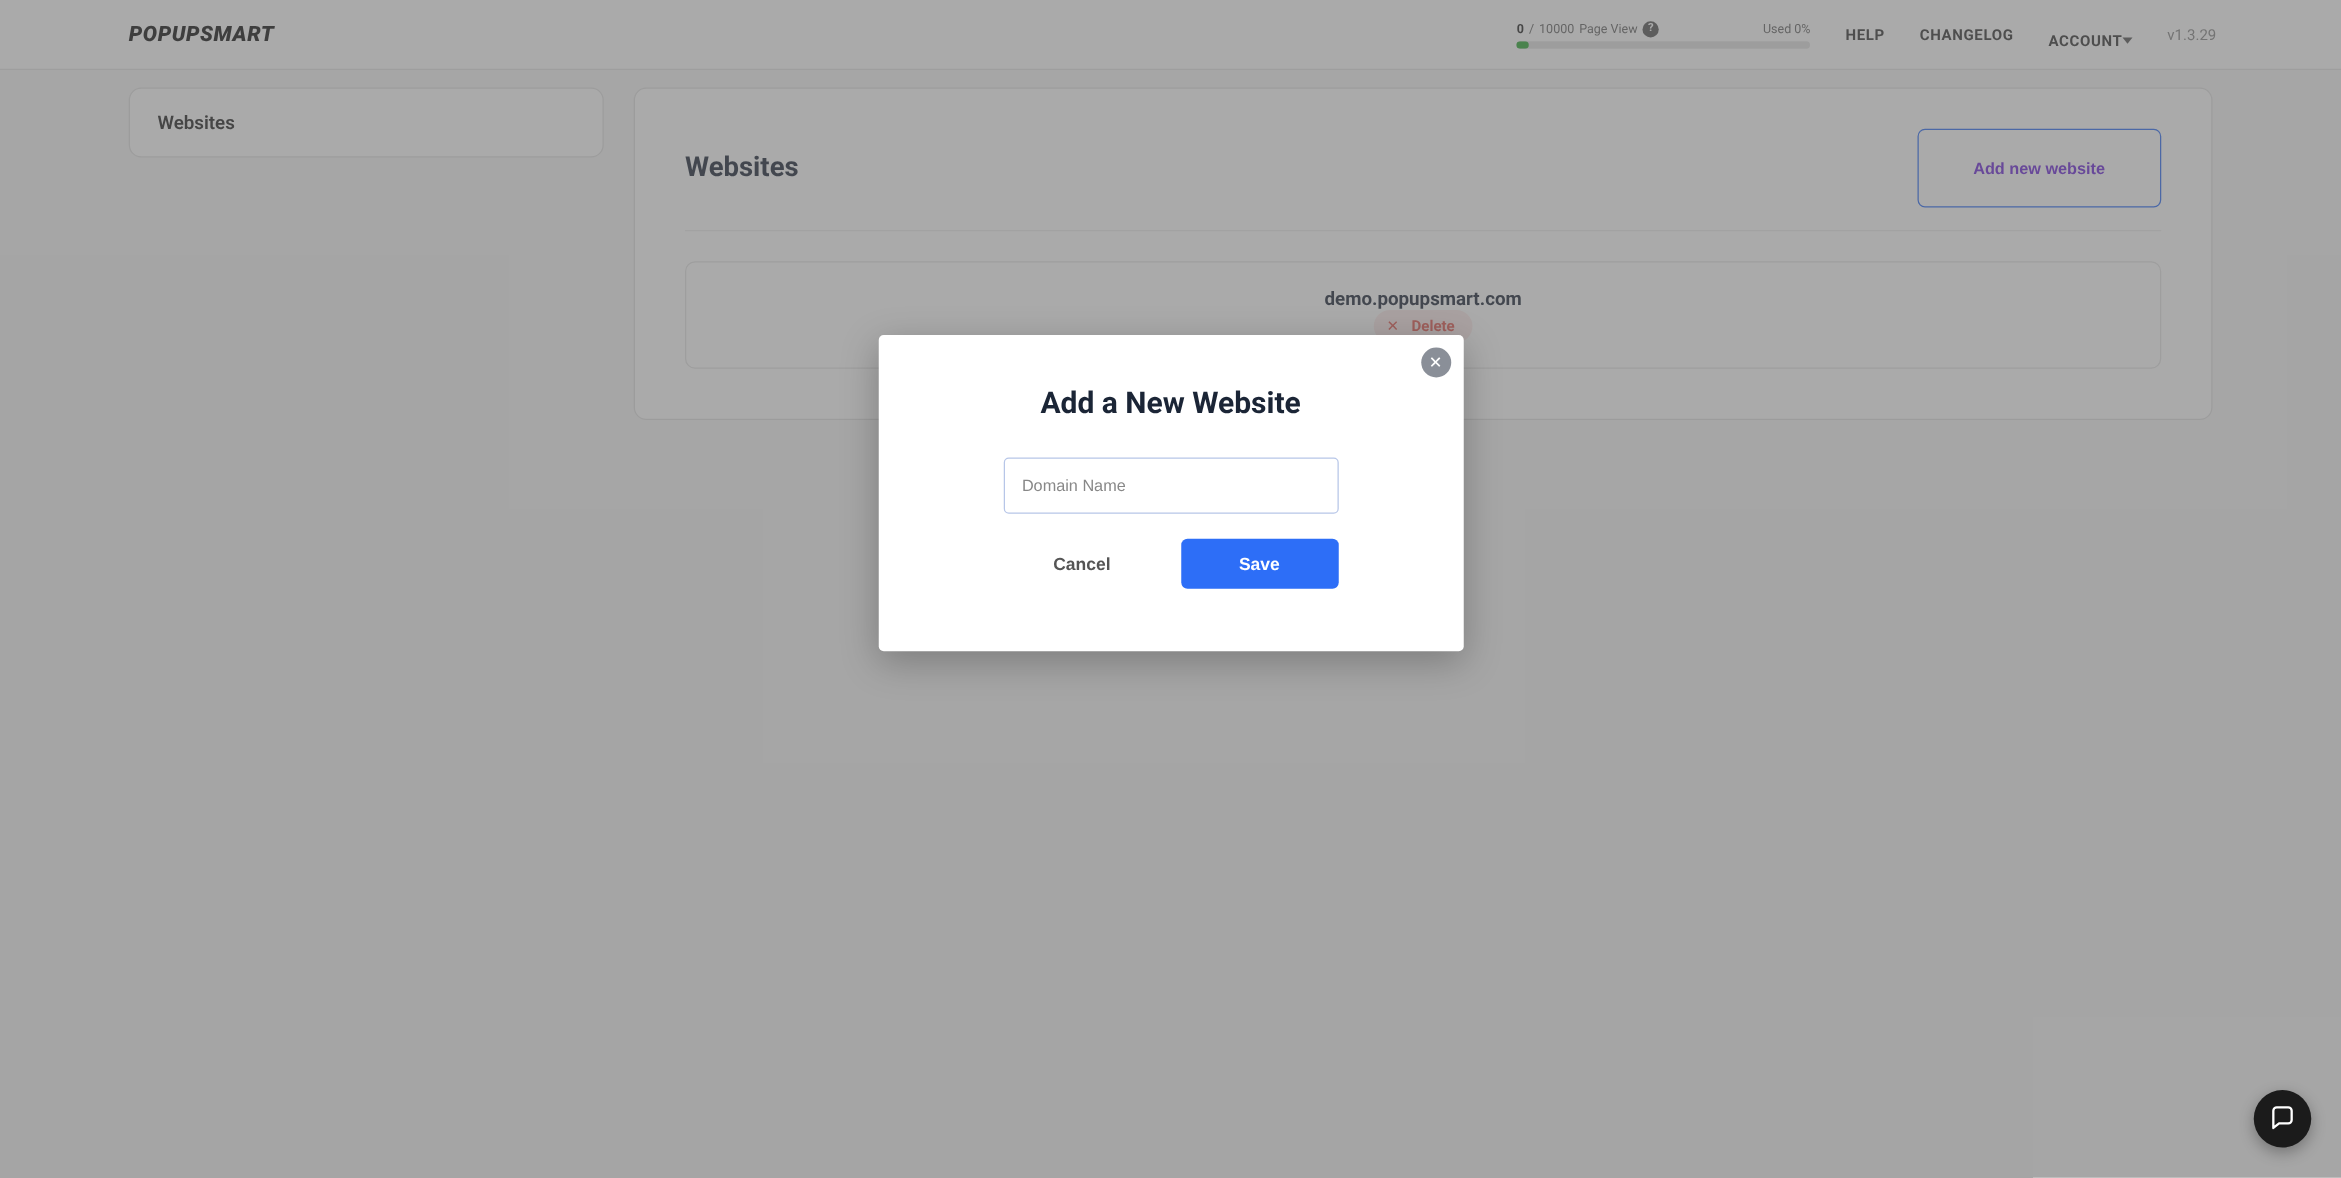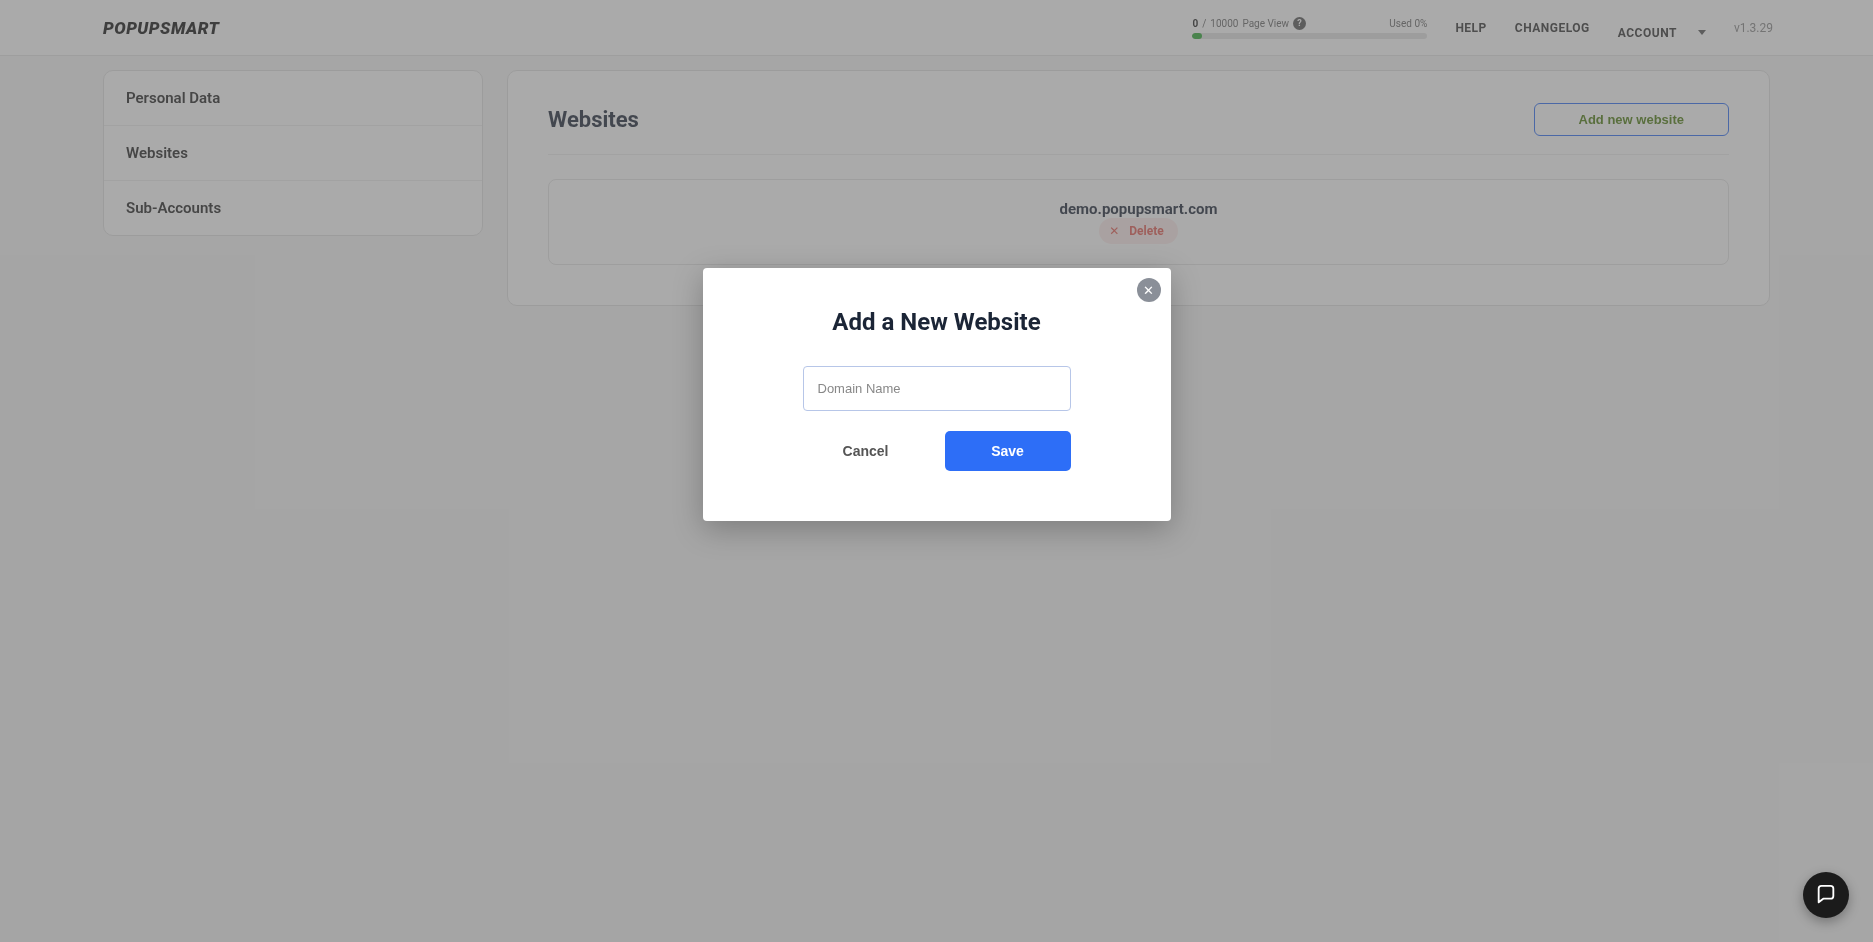--- a/index.html
+++ b/index.html
@@ -58,21 +58,21 @@
     height: 6px; background: #e3e3e3; border-radius: 3px; position: relative; overflow: hidden;
   }
   .progress-fill {
     position: absolute; left: 0; top: 0; bottom: 0; width: 10px;
     background: #2aa831; border-radius: 3px;
   }
   .nav-link {
     font-size: 12px; font-weight: 700; color: #333; letter-spacing: 0.5px;
     text-decoration: none; cursor: pointer;
   }
-  .account-link { display: flex; align-items: center; gap: 21px; margin-top: 10px; }
+  .account-link { display: flex; align-items: center; gap: 0; margin-top: 10px; }
   .caret-down {
     width: 0; height: 0; border-left: 4px solid transparent;
     border-right: 4px solid transparent; border-top: 5px solid #555;
   }
   .version { font-size: 12px; color: #888; }
   .main {
     display: flex;
     padding: 14px 103px 0 103px;
     gap: 24px;
     align-items: flex-start;
@@ -102,25 +102,25 @@
   }
   .content-head {
     display: flex; align-items: center; justify-content: space-between;
     padding-bottom: 18px;
     border-bottom: 1px solid #eee;
     margin-bottom: 24px;
   }
   .content-title { font-size: 22px; font-weight: 700; color: #1b2536; }
   .add-btn {
     border: 1px solid #2d6ef7;
-    color: #4d7c0f;
+    color: #6d28d9;
     background: #fff;
     font-weight: 700;
     font-size: 13px;
-    padding: 8px 44px;
+    padding: 23px 44px;
     border-radius: 6px;
     cursor: pointer;
   }
   .site-row {
     border: 1px solid #e4e4e4;
     border-radius: 8px;
     padding: 20px 22px;
     display: flex; align-items: center; justify-content: space-between; flex-direction: column;
   }
   .site-name { font-size: 15px; font-weight: 700; color: #1b2536; }
@@ -235,23 +235,21 @@
     <a class="nav-link account-link">
       <span>ACCOUNT</span>
       <span class="caret-down"></span>
     </a>
     <span class="version">v1.3.29</span>
   </div>
 </div>
 
 <div class="main">
   <div class="sidebar">
-    <div class="sidebar-item">Personal Data</div>
     <div class="sidebar-item">Websites</div>
-    <div class="sidebar-item">Sub-Accounts</div>
   </div>
 
   <div class="content">
     <div class="content-head">
       <div class="content-title">Websites</div>
       <button class="add-btn">Add new website</button>
     </div>
     <div class="site-row">
       <div class="site-name">demo.popupsmart.com</div>
       <div class="delete-chip">

